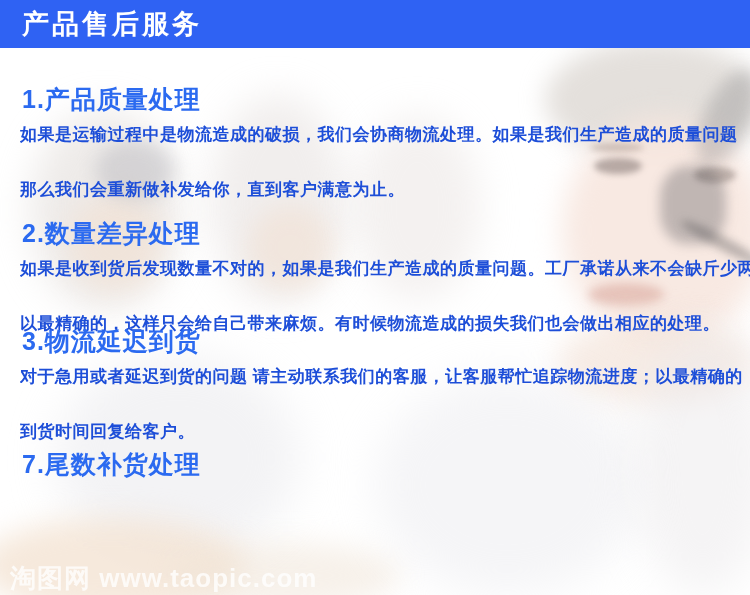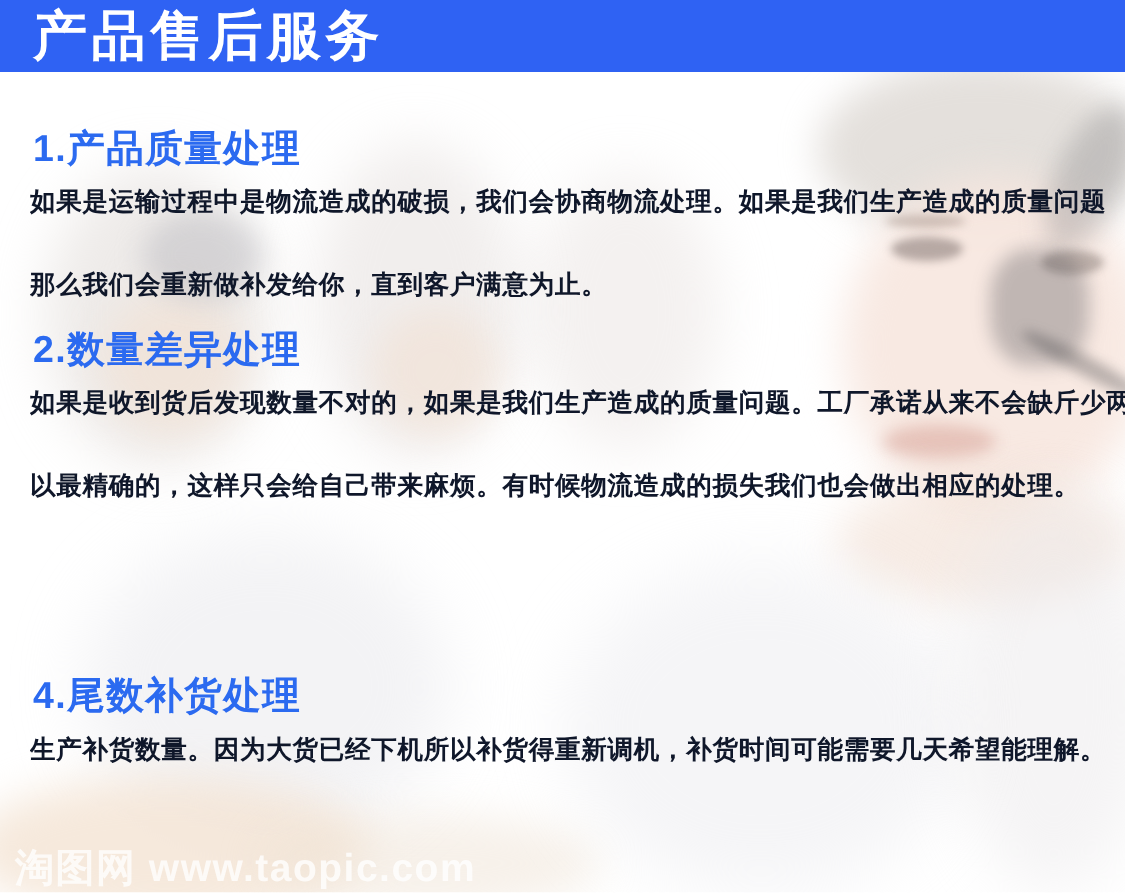--- a/index.html
+++ b/index.html
@@ -33,33 +33,33 @@
   .b-warm1     { left:-20px; top:518px; width:265px; height:95px;  background:rgba(243,225,208,0.75); filter:blur(14px); }
   .b-warm2     { left:175px; top:543px; width:225px; height:65px;  background:rgba(240,228,214,0.50); filter:blur(14px); }
 
   
   .header {
     position:absolute; left:0; top:0; width:750px; height:48px;
     background:#2F62F3; z-index:2;
   }
   .header .title {
     display:block; padding-left:22px; line-height:48px;
-    color:#ffffff; font-size:36px; font-weight:bold; letter-spacing:3px;
+    color:#ffffff; font-size:27px; font-weight:bold; letter-spacing:3px;
   }
 
   
   .content { position:absolute; inset:0; z-index:1;border-radius:32px; }
   .section { position:absolute; left:0; right:0; }
   .s1 { top:84px; }  .s2 { top:218px; }  .s3 { top:326px; }  .s4 { top:449px; }
   .heading {
     margin:0 0 0 22px; color:#2B6AF0; font-size:25px; line-height:30px;
     font-weight:bold; letter-spacing:1px;
   }
   .line {
-    margin:10px 0 0 20px; color:#0f172a; font-size:17px; line-height:21px;
+    margin:10px 0 0 20px; color:#1d4ed8; font-size:17px; line-height:21px;
     font-weight:bold; letter-spacing:0.5px; white-space:nowrap; overflow:hidden;
   }
   .line + .line { margin-top:34px; }
 
   
   .watermark {
     position:absolute; left:10px; top:561px; z-index:3;
     color:rgba(255,255,255,0.78); font-size:26px; font-weight:bold;
     letter-spacing:1px; white-space:nowrap;
   }
@@ -104,23 +104,27 @@
       <div class="line">如果是运输过程中是物流造成的破损，我们会协商物流处理。如果是我们生产造成的质量问题</div>
       <div class="line">那么我们会重新做补发给你，直到客户满意为止。</div>
     </div>
 
     <div class="section s2">
       <h2 class="heading">2.数量差异处理</h2>
       <div class="line">如果是收到货后发现数量不对的，如果是我们生产造成的质量问题。工厂承诺从来不会缺斤少两</div>
       <div class="line">以最精确的，这样只会给自己带来麻烦。有时候物流造成的损失我们也会做出相应的处理。</div>
     </div>
 
+    <div class="section s3">
+      <h2 class="heading">3.物流延迟到货</h2>
+      <div class="line">对于急用或者延迟到货的问题 请主动联系我们的客服，让客服帮忙追踪物流进度；以最精确的</div>
+      <div class="line">到货时间回复给客户。</div>
+    </div>
 
     <div class="section s4">
-      <h2 class="heading">4.尾数补货处理</h2>
-      <div class="line">生产补货数量。因为大货已经下机所以补货得重新调机，补货时间可能需要几天希望能理解。</div>
+      <h2 class="heading">7.尾数补货处理</h2>
     </div>
 
   </div>
 
   <div class="watermark">淘图网 www.taopic.com</div>
 
 </div>
 
 </body></html>

